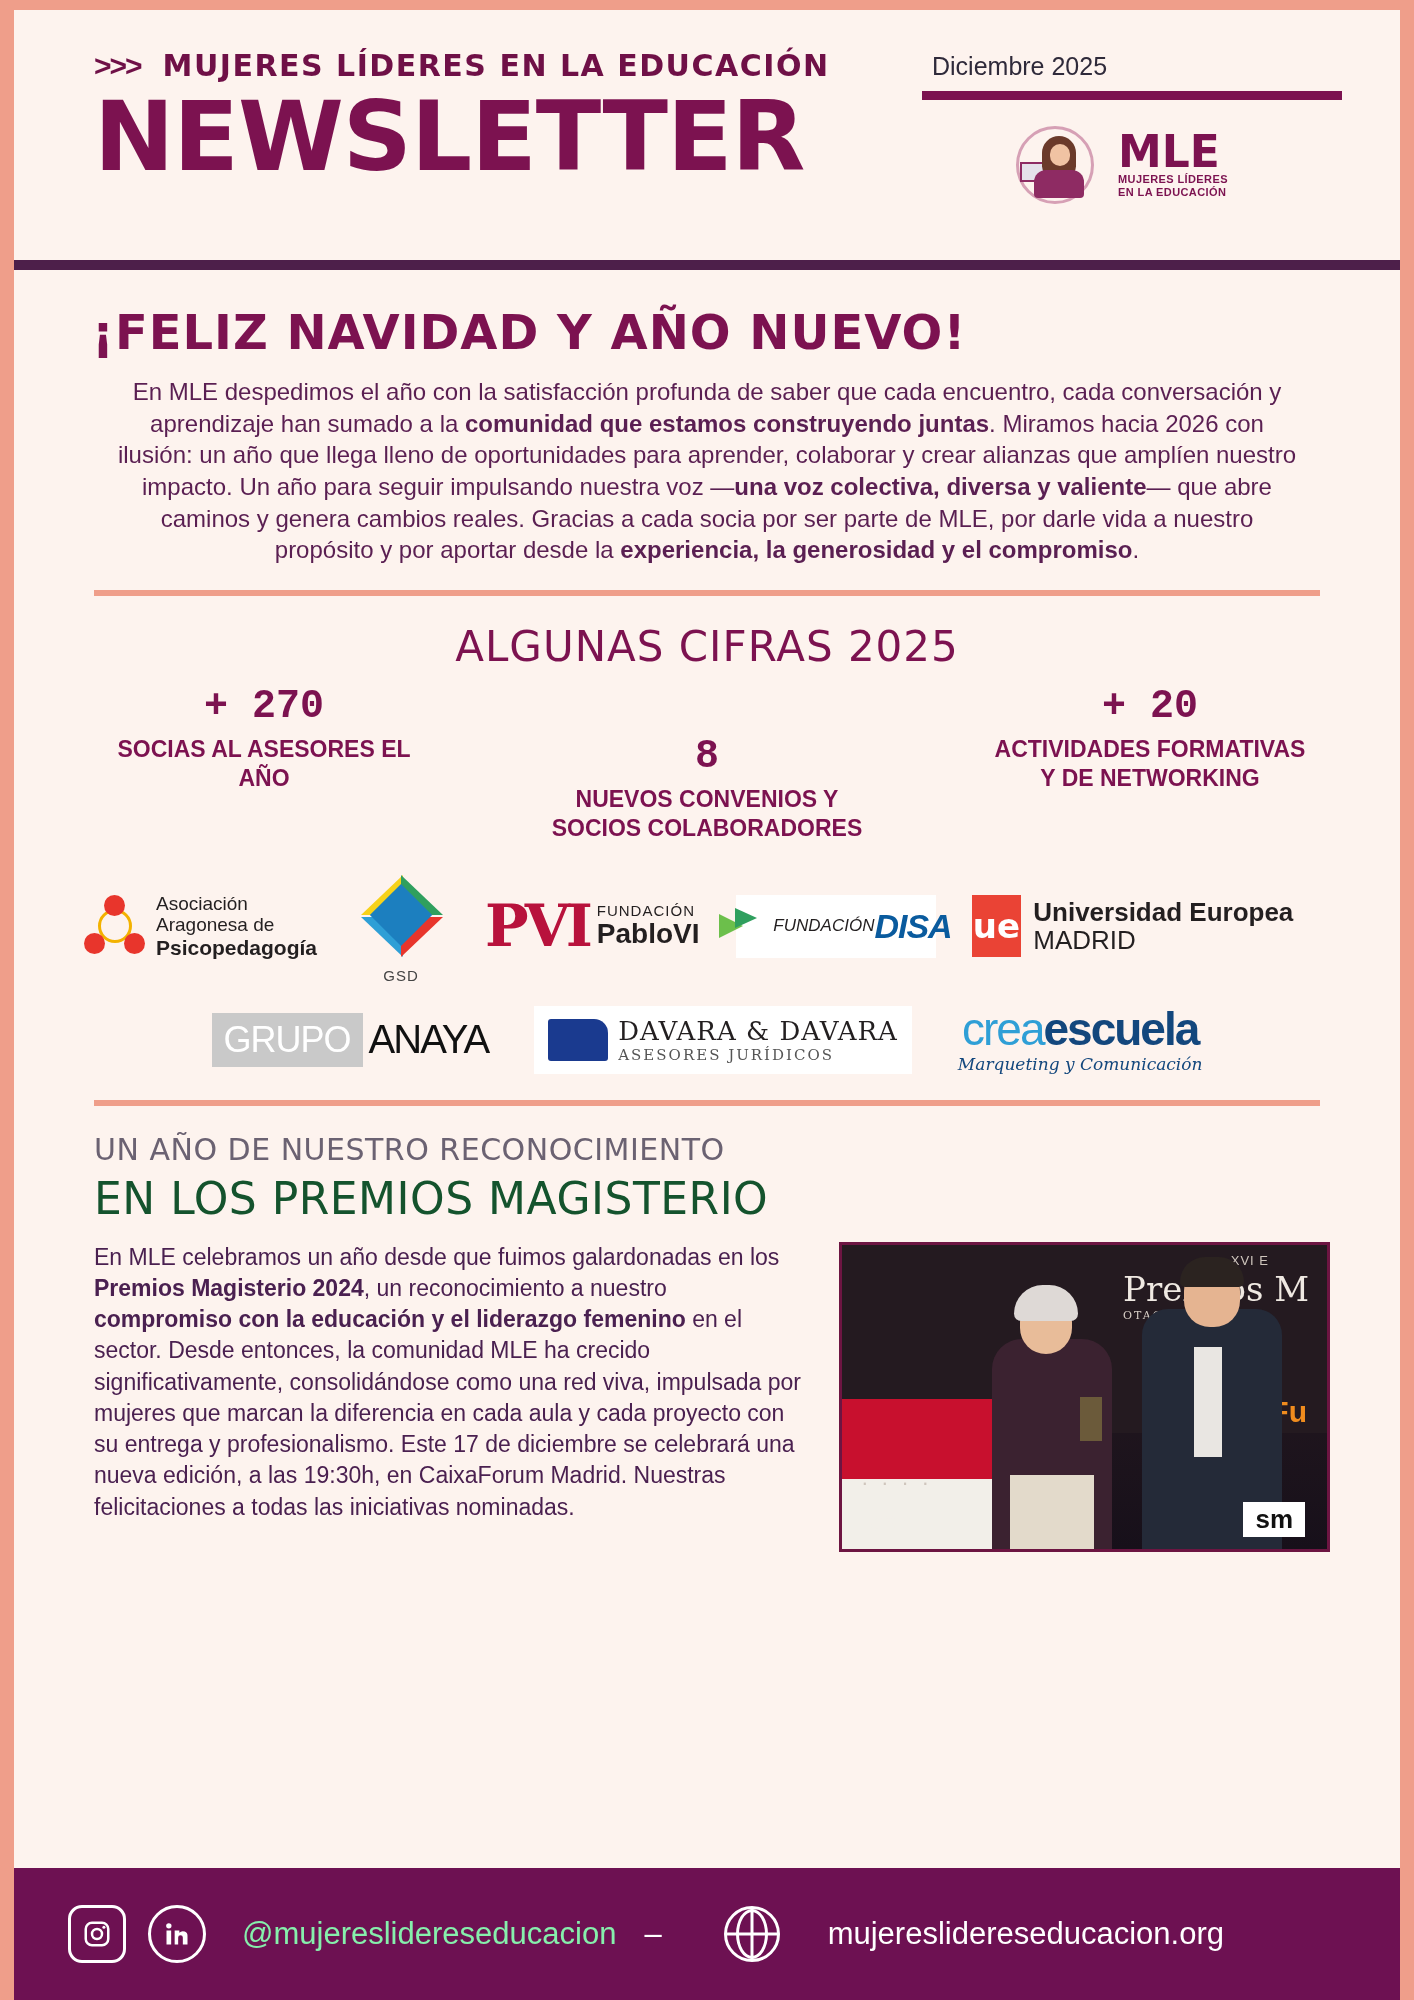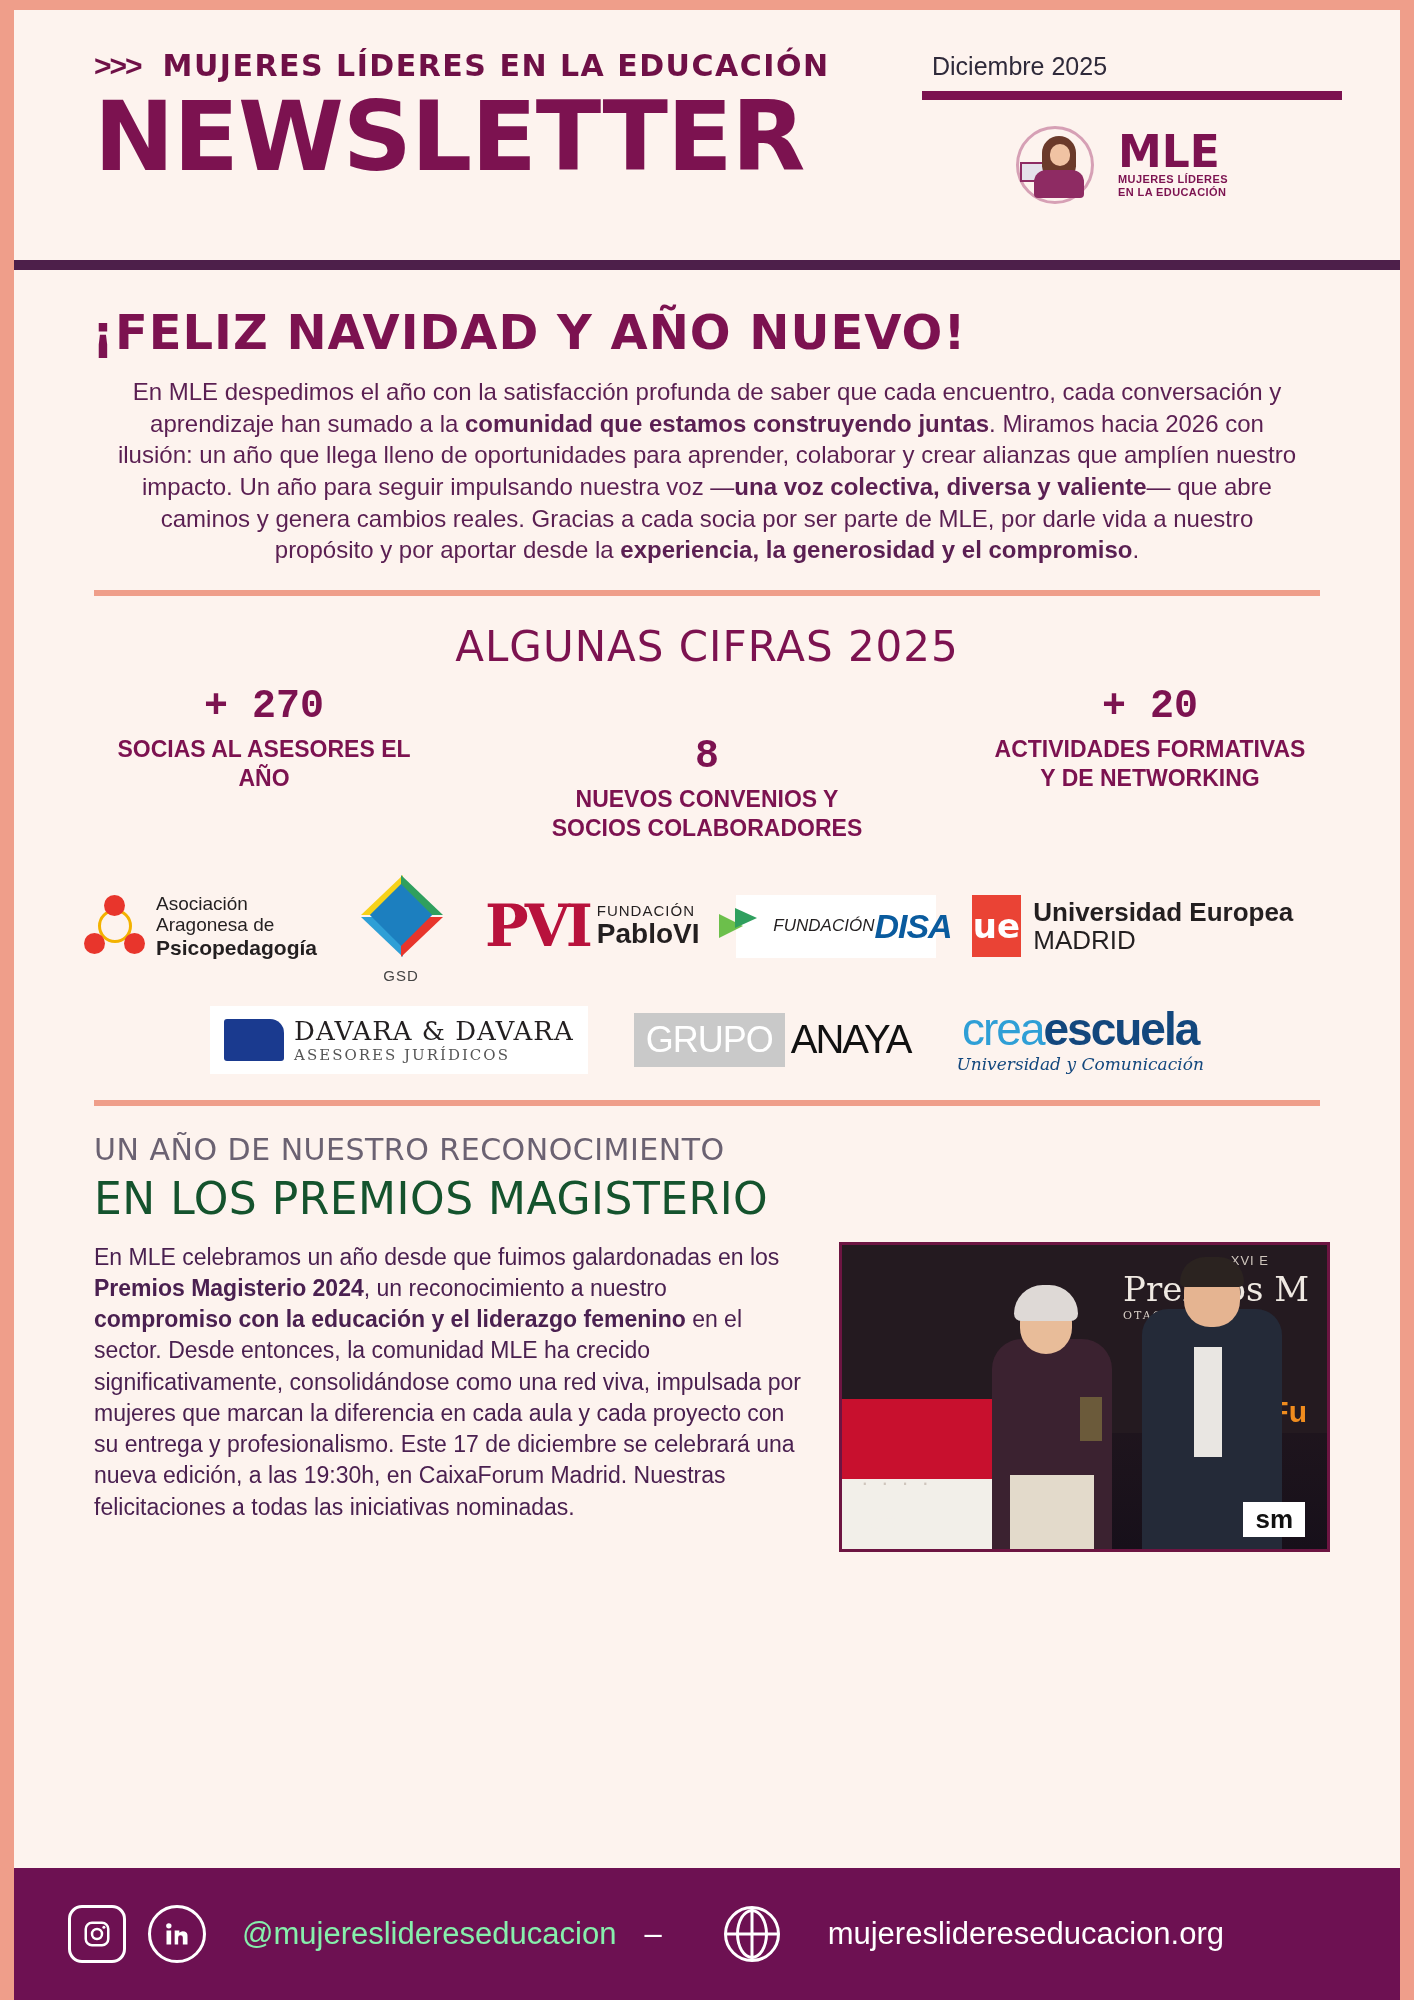--- a/index.html
+++ b/index.html
@@ -502,39 +502,39 @@
         <div class="ue-mark">ue</div>
         <div class="t">
           <b>Universidad Europea</b>
           <span>MADRID</span>
         </div>
       </div>
     </div>
   </div>
 
   <div class="logos-row second">
+    <div class="logo-card lg-anaya">
+      <span class="anaya-g">GRUPO</span>
+      <span class="anaya-a">ANAYA</span>
+    </div>
+
     <div class="logo-card lg-davara">
       <div class="dav-mark"></div>
       <div>
         <div class="t1">DAVARA &amp; DAVARA</div>
         <div class="t2">ASESORES JURÍDICOS</div>
       </div>
     </div>
 
-    <div class="logo-card lg-anaya">
-      <span class="anaya-g">GRUPO</span>
-      <span class="anaya-a">ANAYA</span>
-    </div>
-
     <div class="logo-card">
       <div class="lg-crea">
         <div class="crea-t">
           <span class="c1">crea</span><span class="c2">escuela</span>
         </div>
-        <div class="crea-s">Universidad y Comunicación</div>
+        <div class="crea-s">Marqueting y Comunicación</div>
       </div>
     </div>
   </div>
 
   <div class="sep" style="margin-top:26px"></div>
 
   <div class="mag">
     <div class="pre">UN AÑO DE NUESTRO RECONOCIMIENTO</div>
     <div class="hdl">EN LOS PREMIOS MAGISTERIO</div>
     <div class="mag-body">

